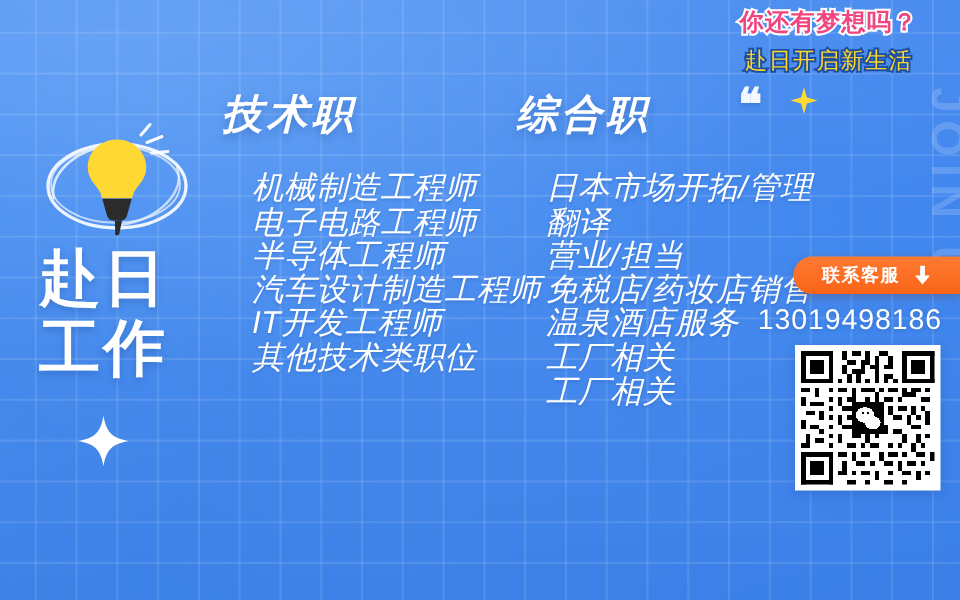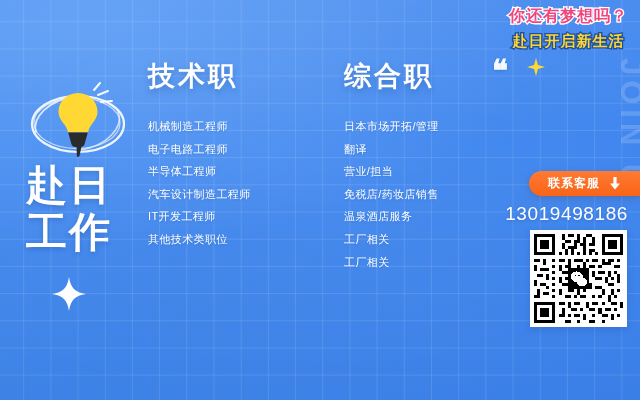--- a/index.html
+++ b/index.html
@@ -37,47 +37,48 @@
     position:absolute;left:26px;top:162px;
     color:#ffffff;font-weight:bold;font-size:41px;line-height:47px;
     letter-spacing:2px;
     text-shadow:0 2px 5px rgba(18,58,130,0.28);
   }
   .left-title span{display:block;}
 
   .sparkle-left{position:absolute;left:52px;top:277px;width:34px;height:34px;}
 
   
-  .col{position:absolute;top:60px;}
+  .col{position:absolute;top:60px;font-style:italic;}
   .col.tech{left:148px;}
   .col.general{left:344px;}
   .col-head{
     color:#ffffff;font-weight:bold;font-size:27px;line-height:32px;
     letter-spacing:3px;margin:0 0 23px 0;
     text-shadow:0 3px 6px rgba(16,55,125,0.30);
   }
   .col-list{list-style:none;margin:0;padding:0;}
   .col-list li{
-    color:#ffffff;font-size:11px;line-height:22.6px;
+    color:#ffffff;font-size:21px;line-height:22.6px;
     letter-spacing:.4px;
     text-shadow:0 1px 2px rgba(20,60,130,0.22);
     white-space:nowrap;
-  }
-
-  
-  .slogan{position:absolute;right:12px;top:6px;text-align:center;}
+    margin-left:20px;
+  }
+
+  
+  .slogan{position:absolute;right:28px;top:6px;text-align:center;}
   .slogan-1{
     font-size:16px;font-weight:bold;letter-spacing:1px;line-height:20px;
     color:#f0457f;
     -webkit-text-stroke:2.6px #ffffff;paint-order:stroke fill;
     text-shadow:0 1px 0 #ffffff;
   }
   .slogan-2{
     margin-top:5px;
-    font-size:15px;font-weight:bold;letter-spacing:1px;line-height:19px;
+    font-size:15px;font-weight:normal;letter-spacing:1px;line-height:19px;
     color:#ffd62e;
     -webkit-text-stroke:2.6px #1d4fa0;paint-order:stroke fill;
   }
 
   
   .quote-mark{
     position:absolute;left:492px;top:56px;
     color:#ffffff;font-family:"DejaVu Serif","Liberation Serif",serif;
     font-size:30px;font-weight:bold;line-height:30px;
     opacity:.95;

